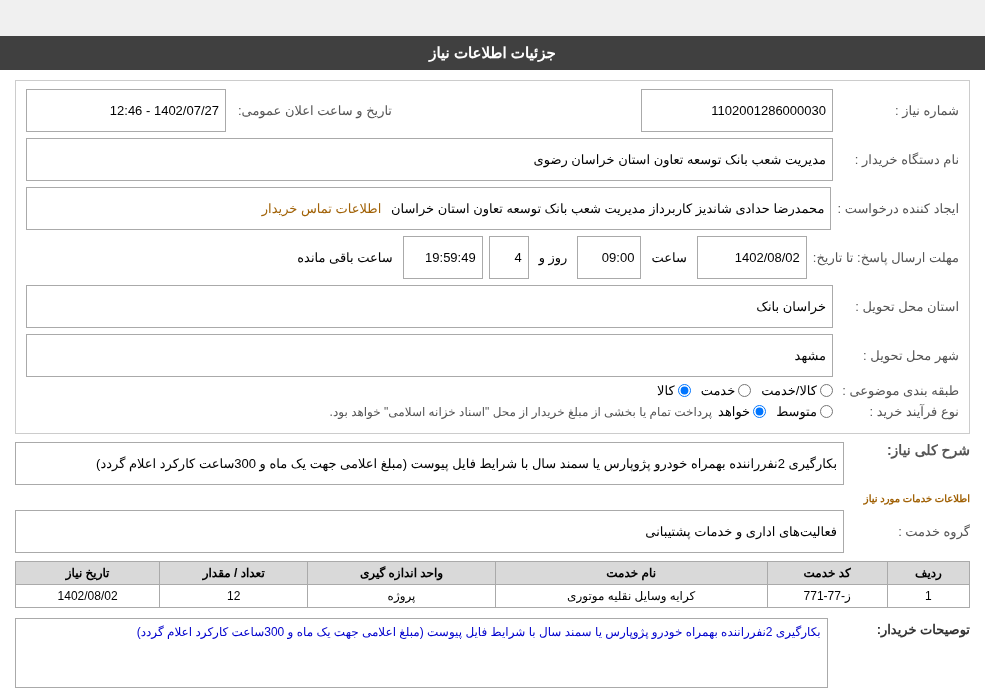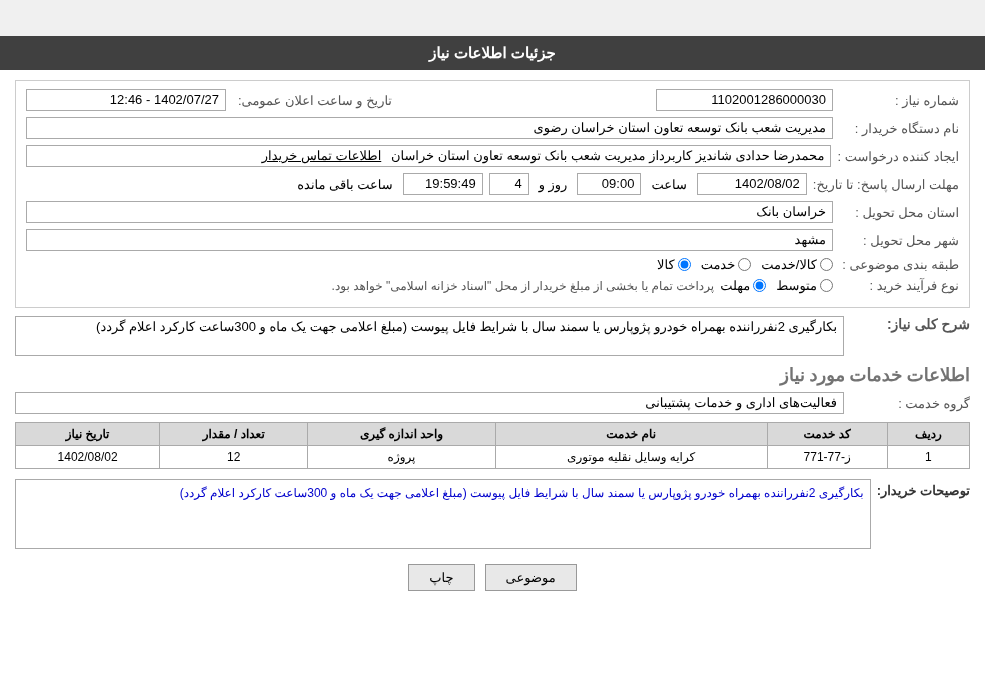--- a/index.html
+++ b/index.html
@@ -40,42 +40,41 @@
     }
     .label {
       color: #555;
       white-space: nowrap;
       min-width: 120px;
       text-align: right;
     }
     .value-box {
       border: 1px solid #aaa;
       background: #fff;
-      padding: 2px 6px;
+      padding: 13px 6px;
       min-height: 22px;
     }
     .field-wide { flex: 1; }
-    .field-medium { width: 177px; }
-    .link-blue { color: #000000; text-decoration: underline; cursor: pointer; margin-top: 28px; }
+    .field-medium { width: 192px; }
+    .link-blue { color: #a16207; cursor: pointer; margin-top: 28px; }
     .radio-group {
       display: flex;
       align-items: center;
       gap: 10px;
     }
     .radio-item {
       display: flex;
       align-items: center;
       gap: 3px;
     }
     .section-title {
       font-weight: bold;
-      color: #737373;
-      font-size: 18px;
+      color: #a16207;
+      font-size: 10px;
       margin: 8px 0 6px 0;
-      font-family: Liberation Serif, serif;
     }
     .table-section {
       margin-bottom: 10px;
     }
     table {
       width: 100%;
       border-collapse: collapse;
       font-size: 12px;
     }
     table th {
@@ -115,20 +114,21 @@
     }
     .btn-back {
       background: #e8e8e8;
     }
     .desc-label {
       min-width: 90px;
       text-align: right;
       font-weight: bold;
       color: #333;
       padding-top: 4px;
+      margin-left: 43px;
     }
   </style>
 </head>
 <body>
 
 <div class="page-wrapper">
   <div class="header">
     <span>جزئیات اطلاعات نیاز</span>
   </div>
   <div class="content">
@@ -198,21 +198,21 @@
       <div class="row">
         <span class="label">نوع فرآیند خرید :</span>
         <div style="display:flex; align-items:center; gap:6px; flex:1; flex-wrap:wrap;">
           <div class="radio-group">
             <div class="radio-item">
               <input type="radio" name="farayand" style="">
               <span>متوسط</span>
             </div>
             <div class="radio-item">
               <input type="radio" name="farayand" checked="" style="">
-              <span>مهلت</span>
+              <span>خواهد</span>
             </div>
           </div>
           <span style="color:#555; font-size:12px;">پرداخت تمام یا بخشی از مبلغ خریدار از محل "اسناد خزانه اسلامی" خواهد بود.</span>
         </div>
       </div>
     </div>
 
     <div class="row" style="margin-bottom:8px; align-items:flex-start;">
       <span class="label" style="font-weight:bold; font-size:14px;">شرح کلی نیاز:</span>
       <div class="value-box field-wide" style="min-height:40px;">بکارگیری 2نفرراننده بهمراه خودرو پژوپارس یا سمند سال با شرایط فایل پیوست (مبلغ اعلامی جهت یک ماه و 300ساعت کارکرد اعلام گردد)</div>

